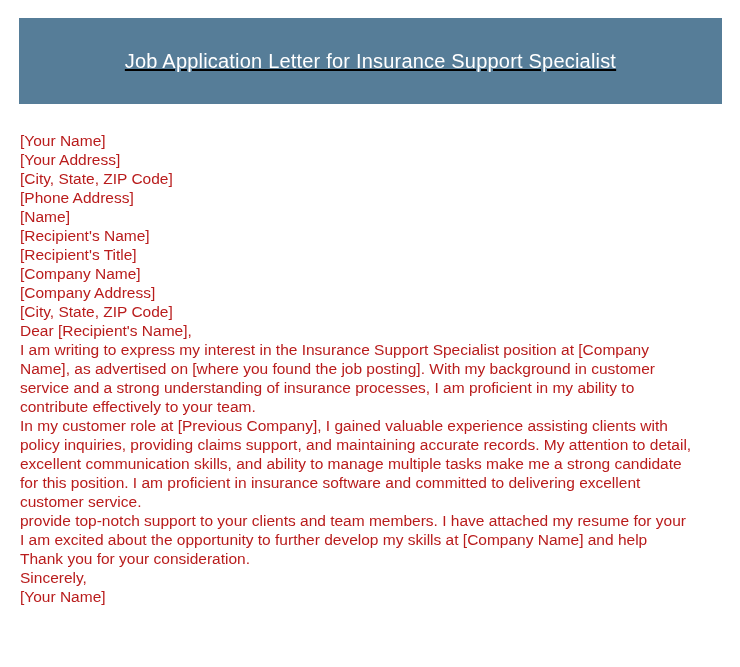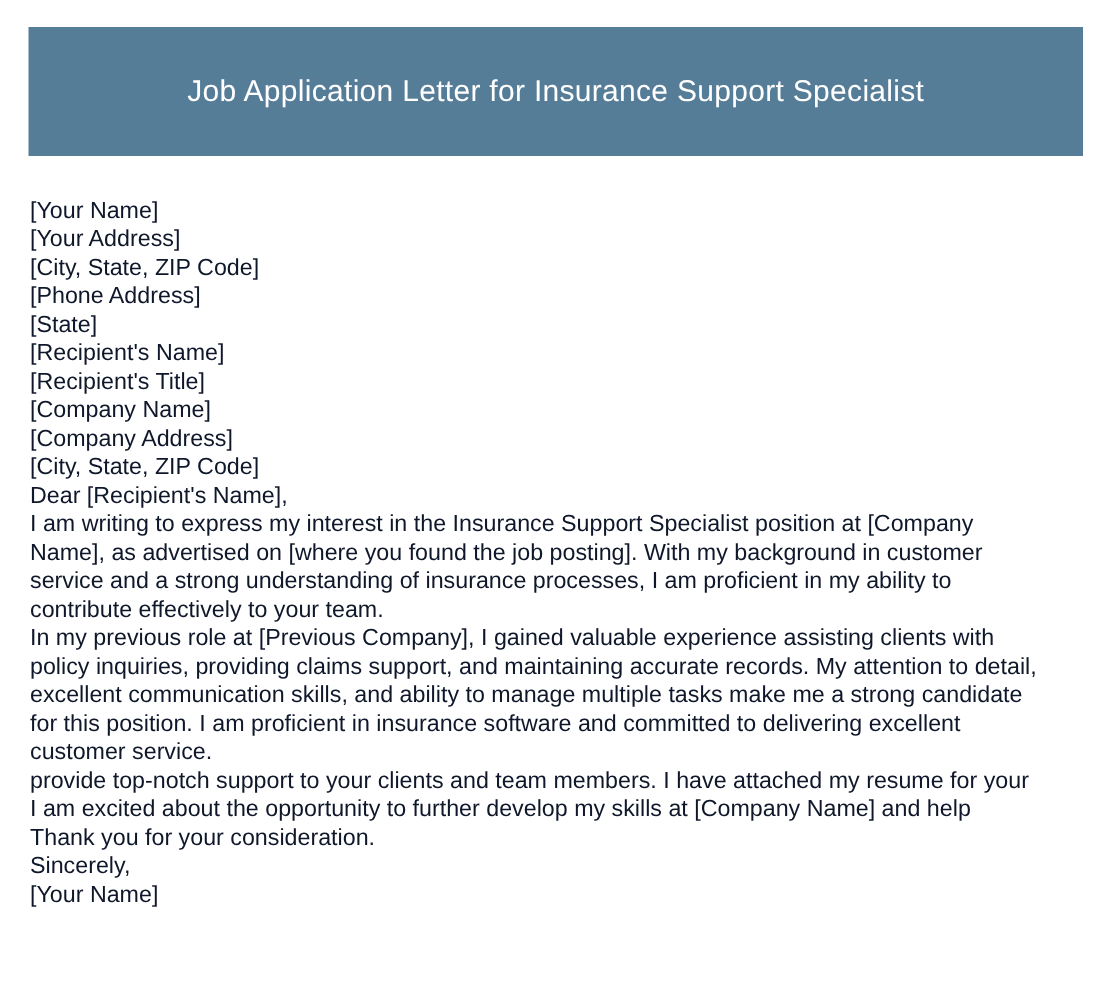--- a/index.html
+++ b/index.html
@@ -20,35 +20,36 @@
   .title-banner {
     position: absolute;
     left: 19px;
     top: 18px;
     width: 703px;
     height: 86px;
     background: #567d98;
     display: flex;
     align-items: center;
     justify-content: center;
+    text-decoration: underline;
   }
   .title-banner h1 {
     margin: 0;
     color: #ffffff;
     font-size: 20px;
     font-weight: 500;
     letter-spacing: 0.2px;
     white-space: nowrap;
   }
   .letter-body {
     position: absolute;
     left: 20px;
     top: 131px;
     width: 714px;
-    color: #0f172a;
+    color: #b91c1c;
     font-size: 15.5px;
     line-height: 19px;
     white-space: nowrap;
   }
   .letter-body div {
     margin: 0;
     padding: 0;
   }
 </style>
 </head>
@@ -60,42 +61,42 @@
     <h1>Job Application Letter for Insurance Support Specialist</h1>
   </div>
 
   <div class="letter-body">
 
     <div>
       <div>[Your Name]</div>
       <div>[Your Address]</div>
       <div>[City, State, ZIP Code]</div>
       <div>[Phone Address]</div>
-      <div>[State]</div>
+      <div>[Name]</div>
     </div>
 
     <div>
       <div>[Recipient's Name]</div>
       <div>[Recipient's Title]</div>
       <div>[Company Name]</div>
       <div>[Company Address]</div>
       <div>[City, State, ZIP Code]</div>
     </div>
 
     <div>Dear [Recipient's Name],</div>
 
     <div>
       <div>I am writing to express my interest in the Insurance Support Specialist position at [Company</div>
       <div>Name], as advertised on [where you found the job posting]. With my background in customer</div>
       <div>service and a strong understanding of insurance processes, I am proficient in my ability to</div>
       <div>contribute effectively to your team.</div>
     </div>
 
     <div>
-      <div>In my previous role at [Previous Company], I gained valuable experience assisting clients with</div>
+      <div>In my customer role at [Previous Company], I gained valuable experience assisting clients with</div>
       <div>policy inquiries, providing claims support, and maintaining accurate records. My attention to detail,</div>
       <div>excellent communication skills, and ability to manage multiple tasks make me a strong candidate</div>
       <div>for this position. I am proficient in insurance software and committed to delivering excellent</div>
       <div>customer service.</div>
     </div>
 
     <div>
       <div>provide top-notch support to your clients and team members. I have attached my resume for your</div>
       <div>I am excited about the opportunity to further develop my skills at [Company Name] and help</div>
     </div>

